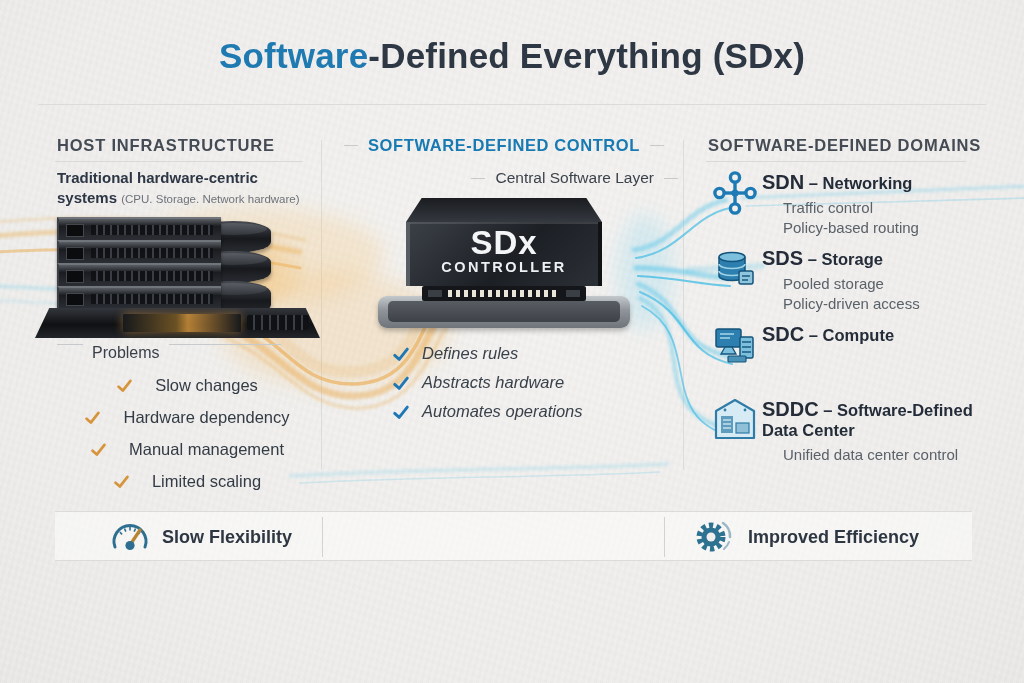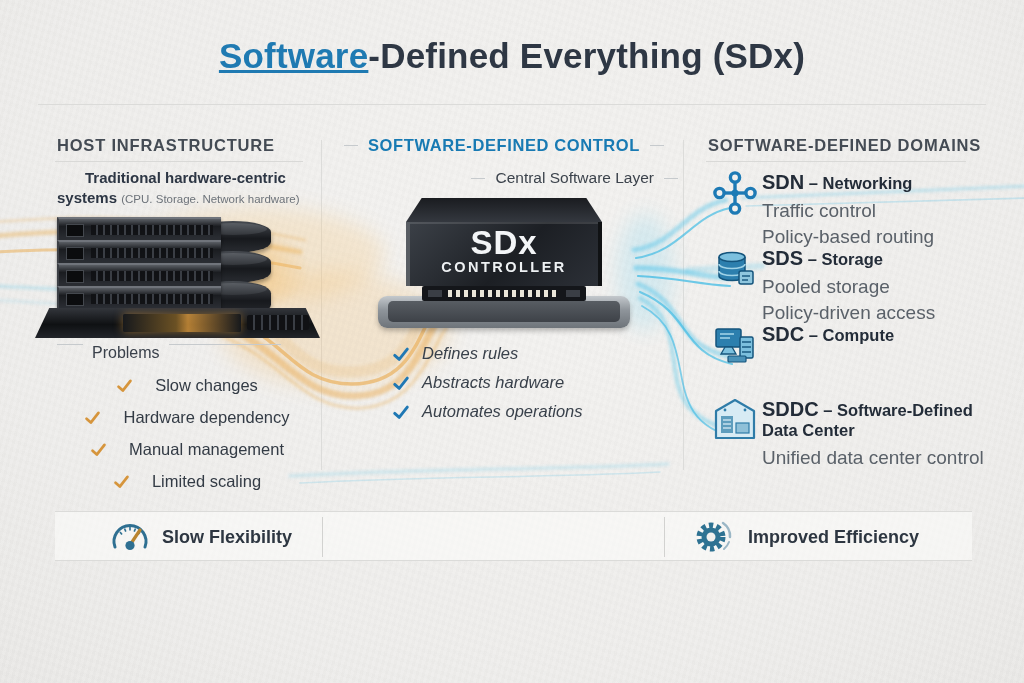--- a/index.html
+++ b/index.html
@@ -27,35 +27,35 @@
   .bdiv1{left:322px;}
   .bdiv2{left:664px;}
   .benefit-band{position:absolute;left:55px;right:52px;top:512px;height:48px;background:rgba(253,253,252,.55);}
   .rule-bt{top:511px;left:55px;right:52px;}
   .rule-bb{top:560px;left:55px;right:52px;}
   
   .bg{position:absolute;left:0;top:0;}
   
   .title{position:absolute;top:36px;left:0;right:0;text-align:center;
     font-size:35px;font-weight:bold;color:#2e3744;letter-spacing:.2px;}
-  .title .hl{color:#1f7ab2;text-decoration:underline;}
+  .title .hl{color:#1f7ab2;}
   
   .col-head{position:absolute;font-size:16.5px;font-weight:bold;color:#444b54;letter-spacing:.8px;}
   .host-head{left:57px;top:136px;}
   .domains-head{left:708px;top:136px;}
   .ctrl-head{position:absolute;left:330px;top:136px;width:348px;display:flex;align-items:center;justify-content:center;gap:10px;
     font-size:16.5px;font-weight:bold;color:#187ab3;letter-spacing:.6px;}
   .ctrl-sub{position:absolute;left:330px;top:169px;width:348px;display:flex;align-items:center;justify-content:flex-end;gap:10px;
     font-size:15.5px;color:#3c434c;}
   .dash{display:inline-block;height:1px;background:#c6cacd;}
   .w14{width:14px;} .w28{width:26px;} .w110{width:112px;}
   
   .host-sub{position:absolute;left:57px;top:168px;width:254px;margin:0;
     font-size:15px;line-height:1.35;color:#2d3644;}
-  .host-sub b{font-weight:bold;margin-left:28px;}
+  .host-sub b{font-weight:bold;}
   .host-sub .note{font-size:11.5px;color:#6d737a;}
   
   .servers{position:absolute;left:35px;top:215px;width:285px;height:120px;}
   .srv-glow{position:absolute;left:125px;top:-4px;width:175px;height:118px;
     background:radial-gradient(closest-side, rgba(246,183,86,.55), rgba(246,183,86,0) 72%);}
   .disk{position:absolute;left:160px;width:76px;background:linear-gradient(180deg,#474b51,#17191d 55%,#2a2d32);
     border-radius:50% / 34%;box-shadow:0 3px 4px rgba(0,0,0,.35);}
   .disk::before{content:"";position:absolute;left:4px;right:4px;top:2px;height:12px;border-radius:50%;
     background:linear-gradient(180deg,#5a5e64,#33363b);}
   .d1{top:6px;height:32px;} .d2{top:36px;height:32px;} .d3{top:66px;height:36px;}
@@ -98,21 +98,21 @@
     background:repeating-linear-gradient(90deg,#e9e5d8 0 4px,#14161a 4px 8px);}
   .ports::after{content:"";position:absolute;left:6px;top:4px;width:14px;height:7px;background:#3a3e45;box-shadow:138px 0 0 #3a3e45;}
   .features{position:absolute;left:392px;top:344px;display:flex;flex-direction:column;gap:10px;font-style:italic;}
   .frow{display:flex;align-items:center;gap:12px;font-size:16.5px;color:#39414b;}
   
   .domain{position:absolute;left:712px;width:278px;display:flex;gap:4px;align-items:flex-start;}
   .dm0{top:170px;} .dm1{top:246px;} .dm2{top:322px;} .dm3{top:397px;}
   .dicon{flex:0 0 46px;}
   .dtitle{font-size:16.5px;font-weight:bold;color:#232c38;line-height:1.2;}
   .dacr{font-size:20px;}
-  .dlines{margin-top:4px;font-size:19px;color:#5a6169;line-height:1.35;}
+  .dlines{margin-top:4px;font-size:15px;color:#5a6169;line-height:1.35;margin-left:21px;}
   
   .benefit{position:absolute;top:518px;display:flex;align-items:center;gap:12px;
     font-size:18px;font-weight:bold;color:#2d3641;}
   .bf0{left:110px;} .bf1{left:363px;} .bf2{left:694px;}
   .chk{flex:0 0 auto;}
 </style>
 </head>
 <body>
 
 <div class="stage">

